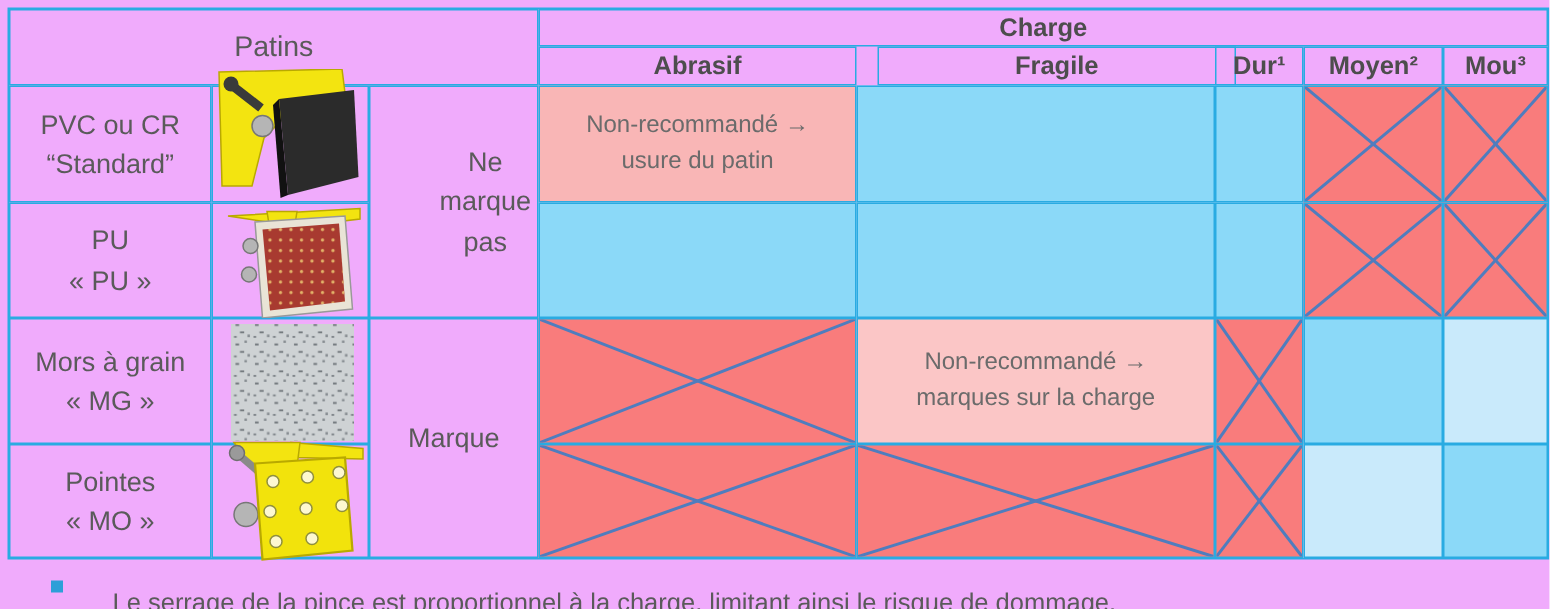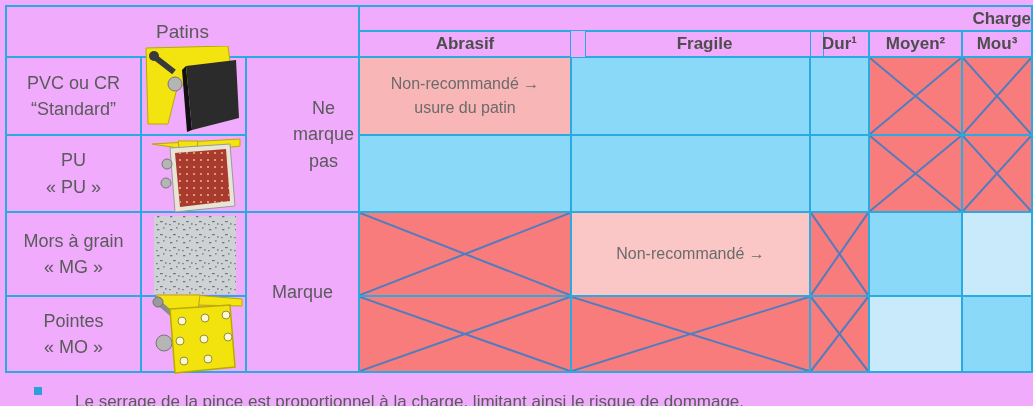--- a/index.html
+++ b/index.html
@@ -37,21 +37,21 @@
 </style>
 </head>
 <body>
 
 <div id="page">
   <div id="table">
 
     <div class="cell patins-hdr" style="left:0;top:0;width:353px;height:51px;">
       <span>Patins</span>
     </div>
-    <div class="cell hdr" style="left:353px;top:0;width:673px;height:25px;justify-content:flex-end;">
+    <div class="cell hdr" style="left:353px;top:0;width:673px;height:25px;">
       <span>Charge</span>
     </div>
     <div class="cell hdr" style="left:353px;top:25px;width:212px;height:26px;">
       <span>Abrasif</span>
     </div>
     <div class="cell hdr" style="left:579px;top:25px;width:239px;height:26px;">
       <span>Fragile</span>
     </div>
     <div class="cell hdr" style="left:804px;top:25px;width:59px;height:26px;">
       <span>Dur¹</span>
@@ -200,20 +200,21 @@
 
     <div class="cell" style="left: 353px; top: 206px; width: 212px; height: 84px; background: rgb(249, 124, 124);">
         <svg viewBox="0 0 100 100" preserveAspectRatio="none" class="xmark">
           <line x1="0" y1="0" x2="100" y2="100" stroke="#4f7dbe" stroke-width="2" vector-effect="non-scaling-stroke"></line>
           <line x1="100" y1="0" x2="0" y2="100" stroke="#4f7dbe" stroke-width="2" vector-effect="non-scaling-stroke"></line>
         </svg>
       </div>
     <div class="cell" style="left: 565px; top: 206px; width: 239px; height: 84px; background: rgb(251, 198, 198);">
       <div class="note">
         <span class="line">Non-recommandé →</span>
+        <span class="line">marques sur la charge</span>
       </div>
     </div>
     <div class="cell" style="left: 804px; top: 206px; width: 59px; height: 84px; background: rgb(249, 124, 124);">
         <svg viewBox="0 0 100 100" preserveAspectRatio="none" class="xmark">
           <line x1="0" y1="0" x2="100" y2="100" stroke="#4f7dbe" stroke-width="2" vector-effect="non-scaling-stroke"></line>
           <line x1="100" y1="0" x2="0" y2="100" stroke="#4f7dbe" stroke-width="2" vector-effect="non-scaling-stroke"></line>
         </svg>
       </div>
     <div class="cell" style="left: 863px; top: 206px; width: 93px; height: 84px; background: rgb(139, 217, 248);"></div>
     <div class="cell" style="left: 956px; top: 206px; width: 70px; height: 84px; background: rgb(201, 234, 251);"></div>

